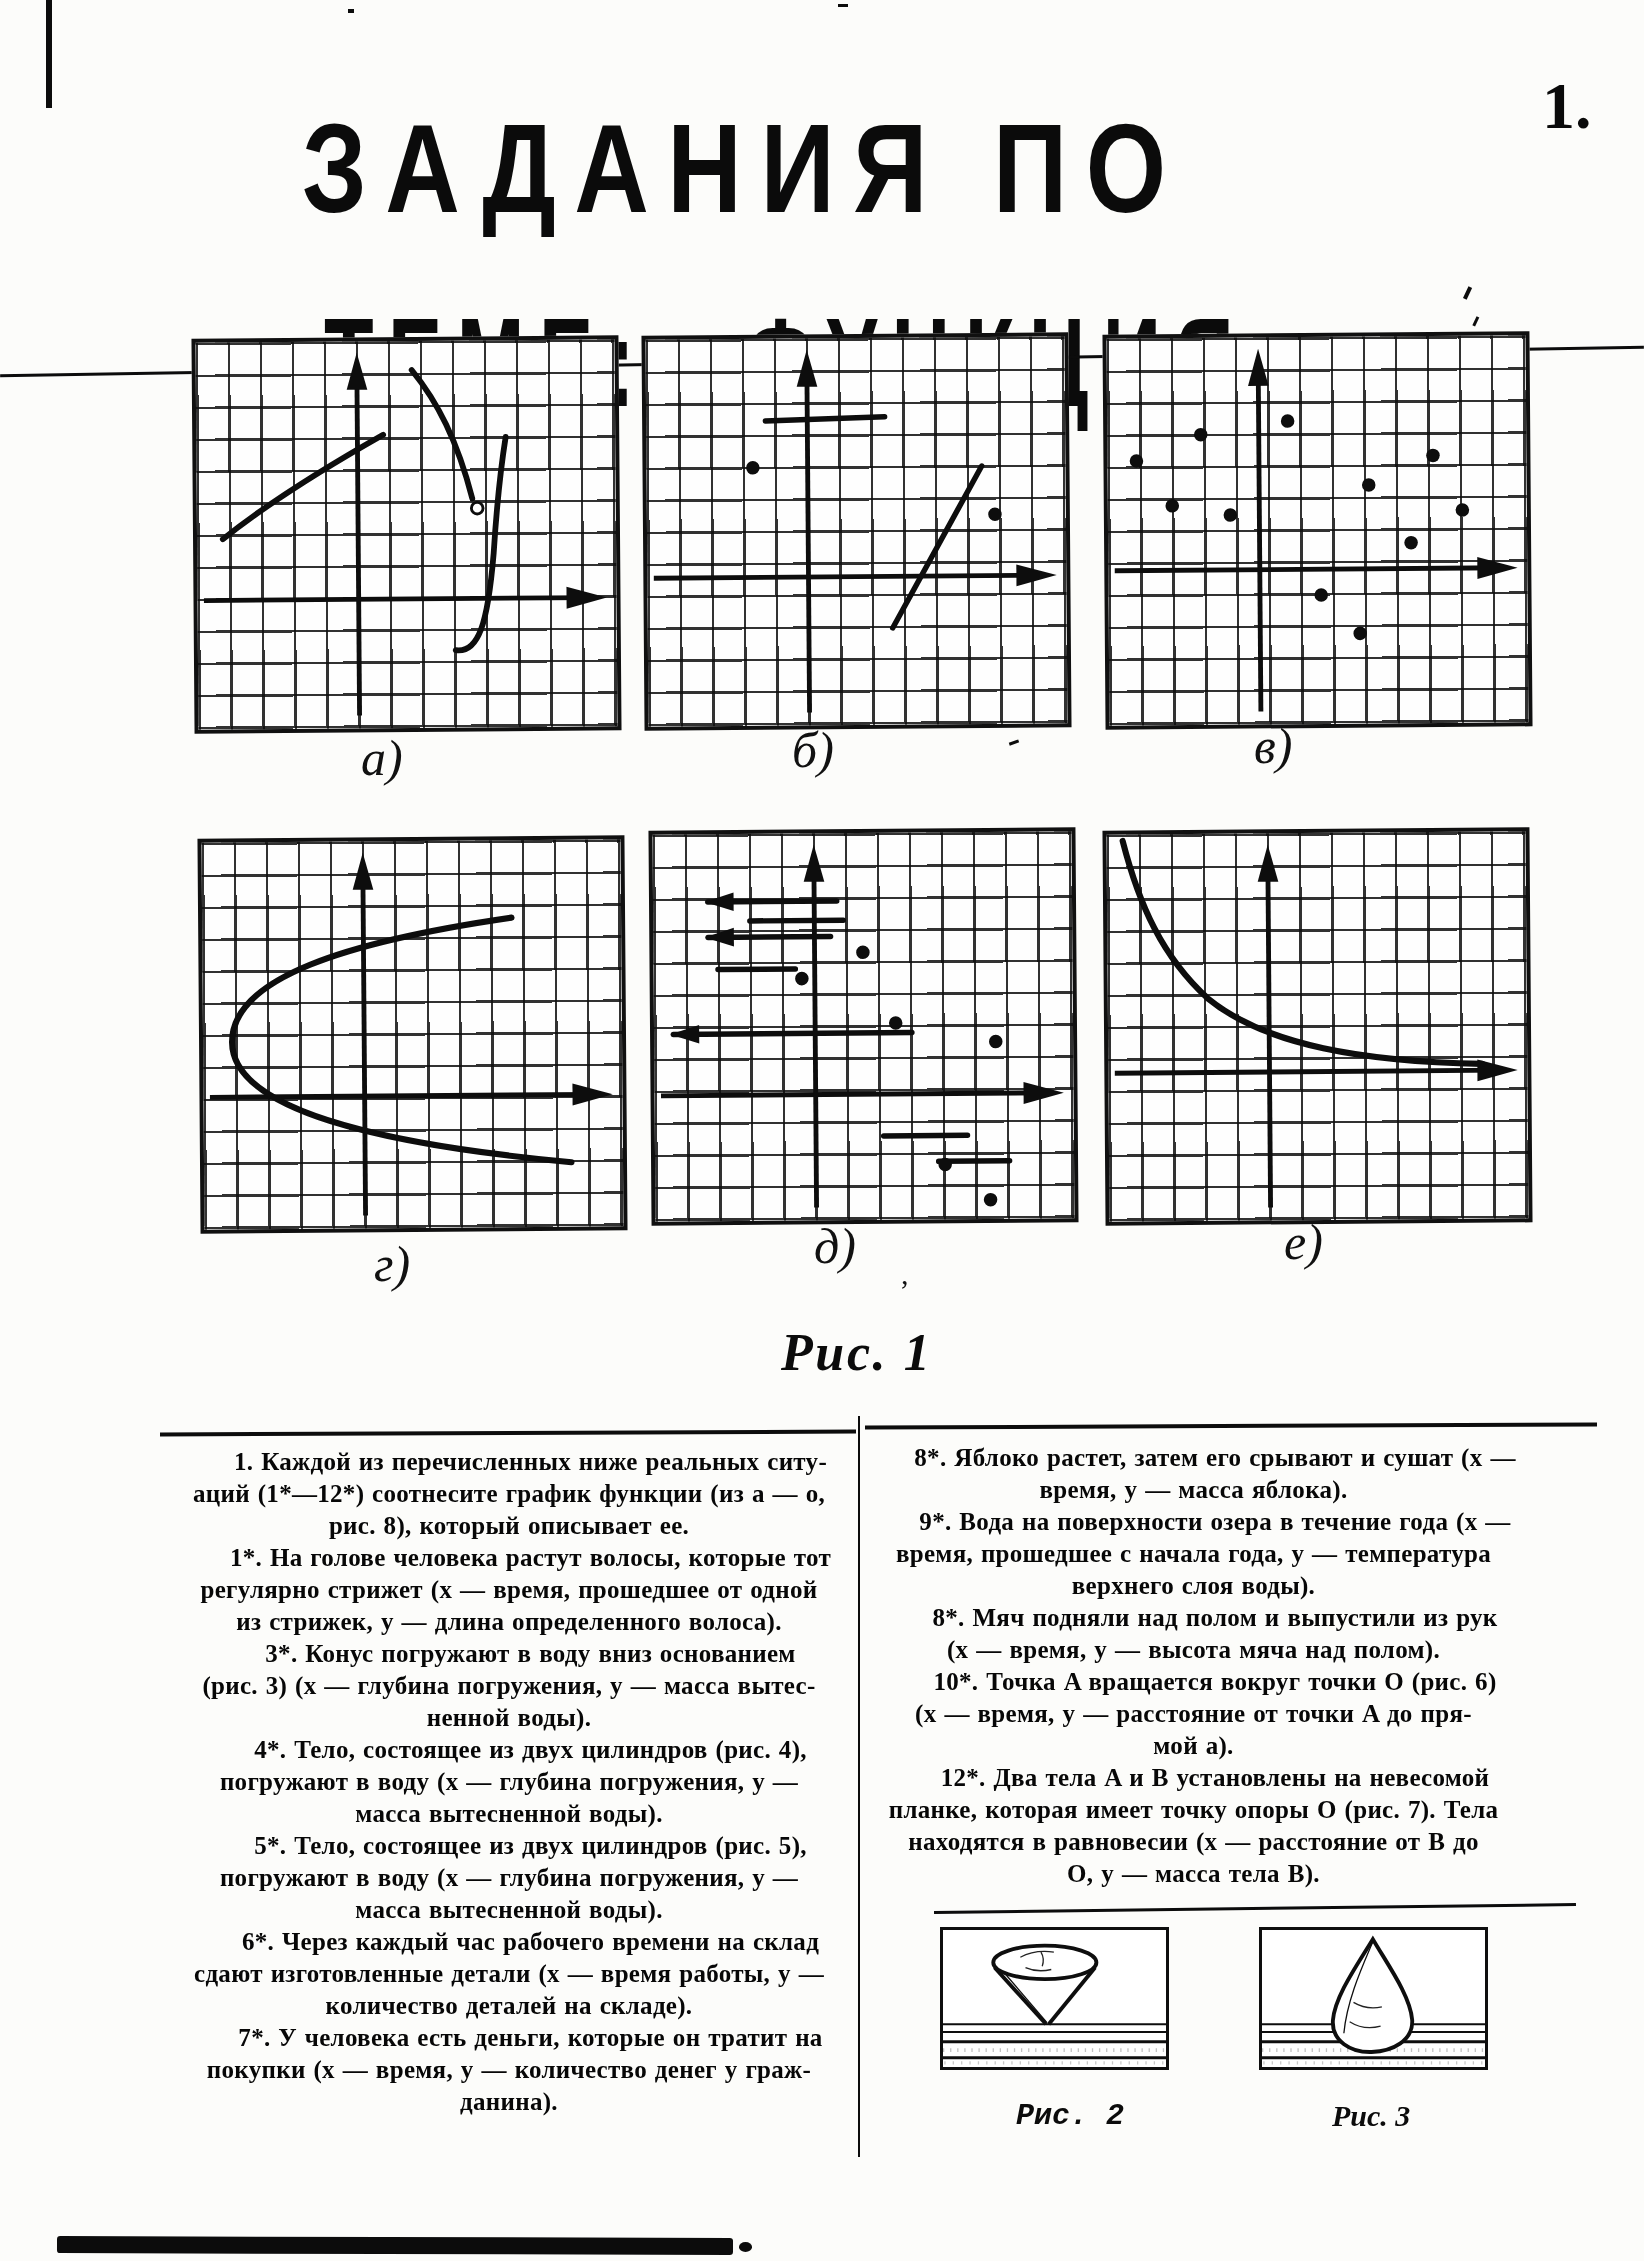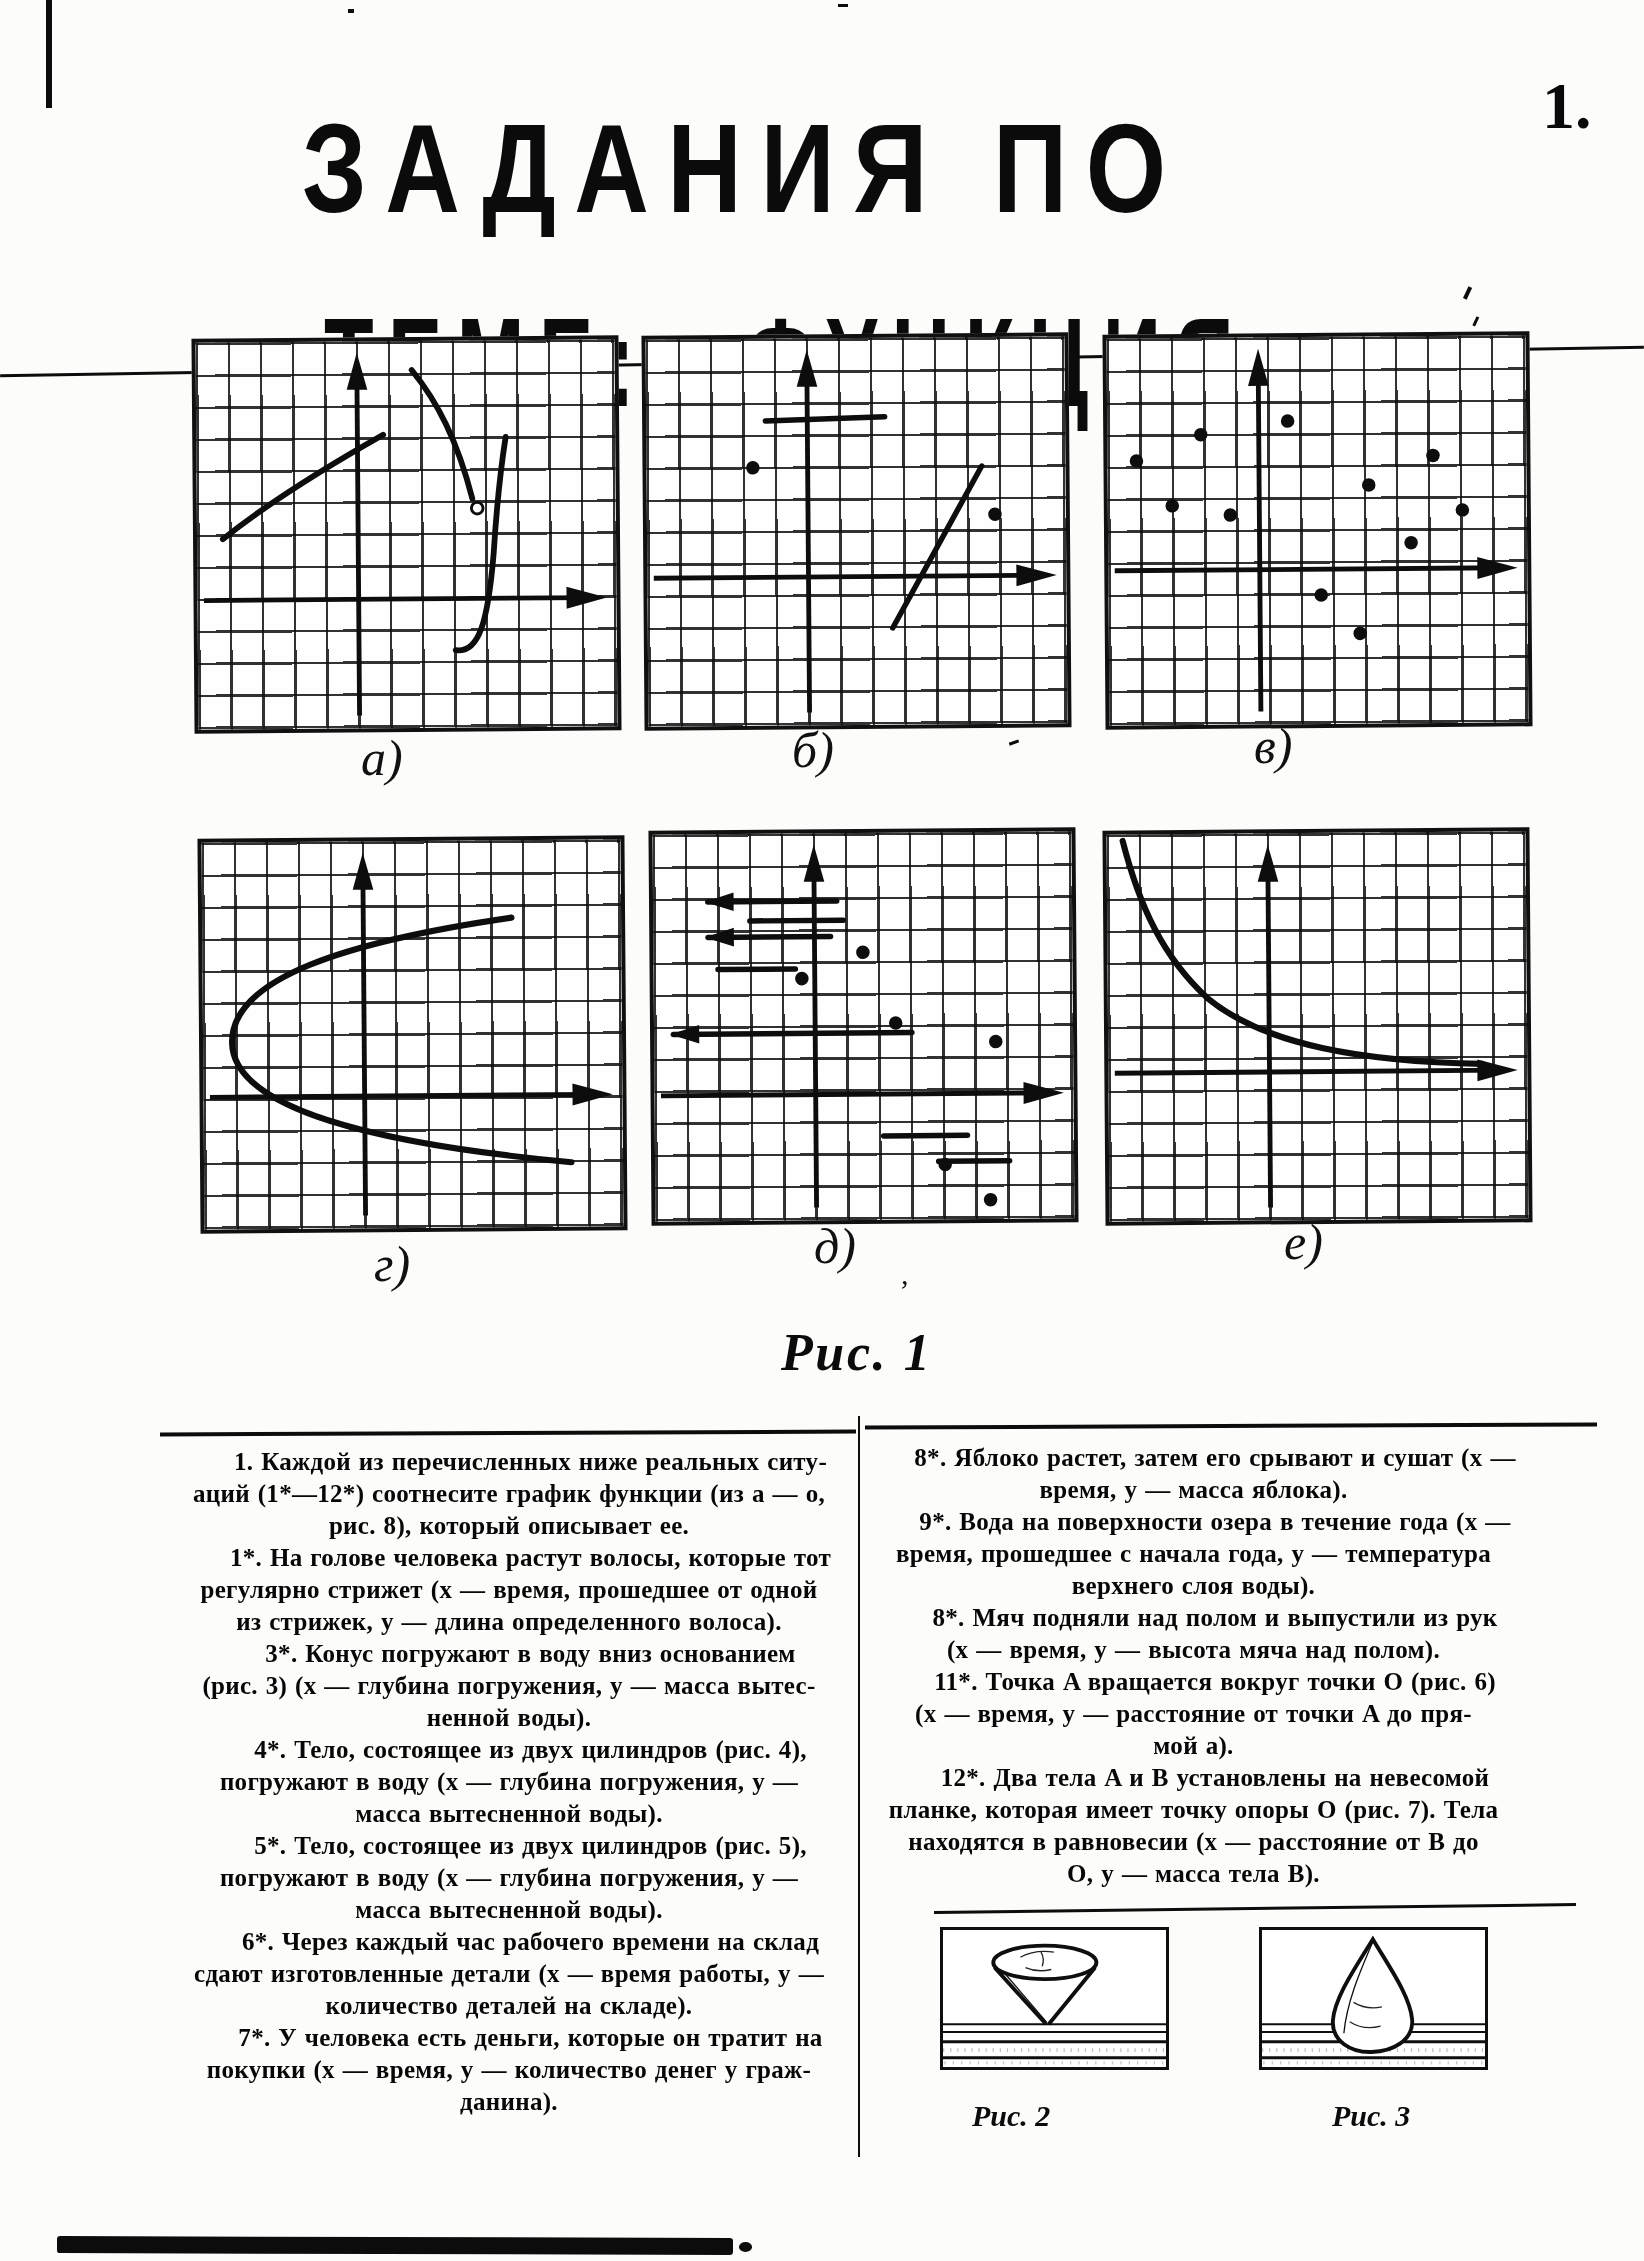--- a/index.html
+++ b/index.html
@@ -181,21 +181,21 @@
   </div>
 
   <div class="col" style="left:830px;top:1442px;width:727px;">
     <p class="para">8*. Яблоко растет, затем его срывают и сушат (x —
 время, y — масса яблока).</p>
     <p class="para">9*. Вода на поверхности озера в течение года (x —
 время, прошедшее с начала года, y — температура
 верхнего слоя воды).</p>
     <p class="para">8*. Мяч подняли над полом и выпустили из рук
 (x — время, y — высота мяча над полом).</p>
-    <p class="para">11*. Точка A вращается вокруг точки O (рис. 6)
+    <p class="para">10*. Точка A вращается вокруг точки O (рис. 6)
 (x — время, y — расстояние от точки A до пря-
 мой a).</p>
     <p class="para">12*. Два тела A и B установлены на невесомой
 планке, которая имеет точку опоры O (рис. 7). Тела
 находятся в равновесии (x — расстояние от B до
 O, y — масса тела B).</p>
   </div>
 
   <div class="rule" style="left:934px;top:1907px;width:642px;height:3.2px;transform:rotate(-0.7deg);"></div>
 
@@ -226,17 +226,17 @@
       <line x1="0" y1="198" x2="346" y2="198" stroke="#0e0e0e" stroke-width="4.5"></line>
       <line x1="0" y1="186" x2="346" y2="186" stroke="#777" stroke-width="6" stroke-dasharray="2 9" opacity="0.45"></line>
       <line x1="2" y1="206" x2="346" y2="206" stroke="#777" stroke-width="5" stroke-dasharray="2 11" opacity="0.4"></line>
       <path d="M 172,14 C 147,55 113,103 110,140 C 108,172 138,190 170,189 C 203,188 235,171 233,139 C 230,102 196,55 172,14 Z" fill="#fff" stroke="#0e0e0e" stroke-width="6"></path>
       <path d="M 172,18 C 155,58 132,108 127,160" fill="none" stroke="#0e0e0e" stroke-width="2"></path>
       <path d="M142,112 q20,12 44,7" fill="none" stroke="#222" stroke-width="2"></path>
       <path d="M136,142 q22,14 48,7" fill="none" stroke="#222" stroke-width="2"></path>
     </svg>
   </div>
 
-  <div class="figcap" style="left:972px;top:2099px;">Рис. 2</div>
+  <div class="figcap" style="left:1016px;top:2099px;font-family:Liberation Mono, monospace;">Рис. 2</div>
   <div class="figcap" style="left:1332px;top:2099px;">Рис. 3</div>
 
 </div>
 
 
 </body></html>

